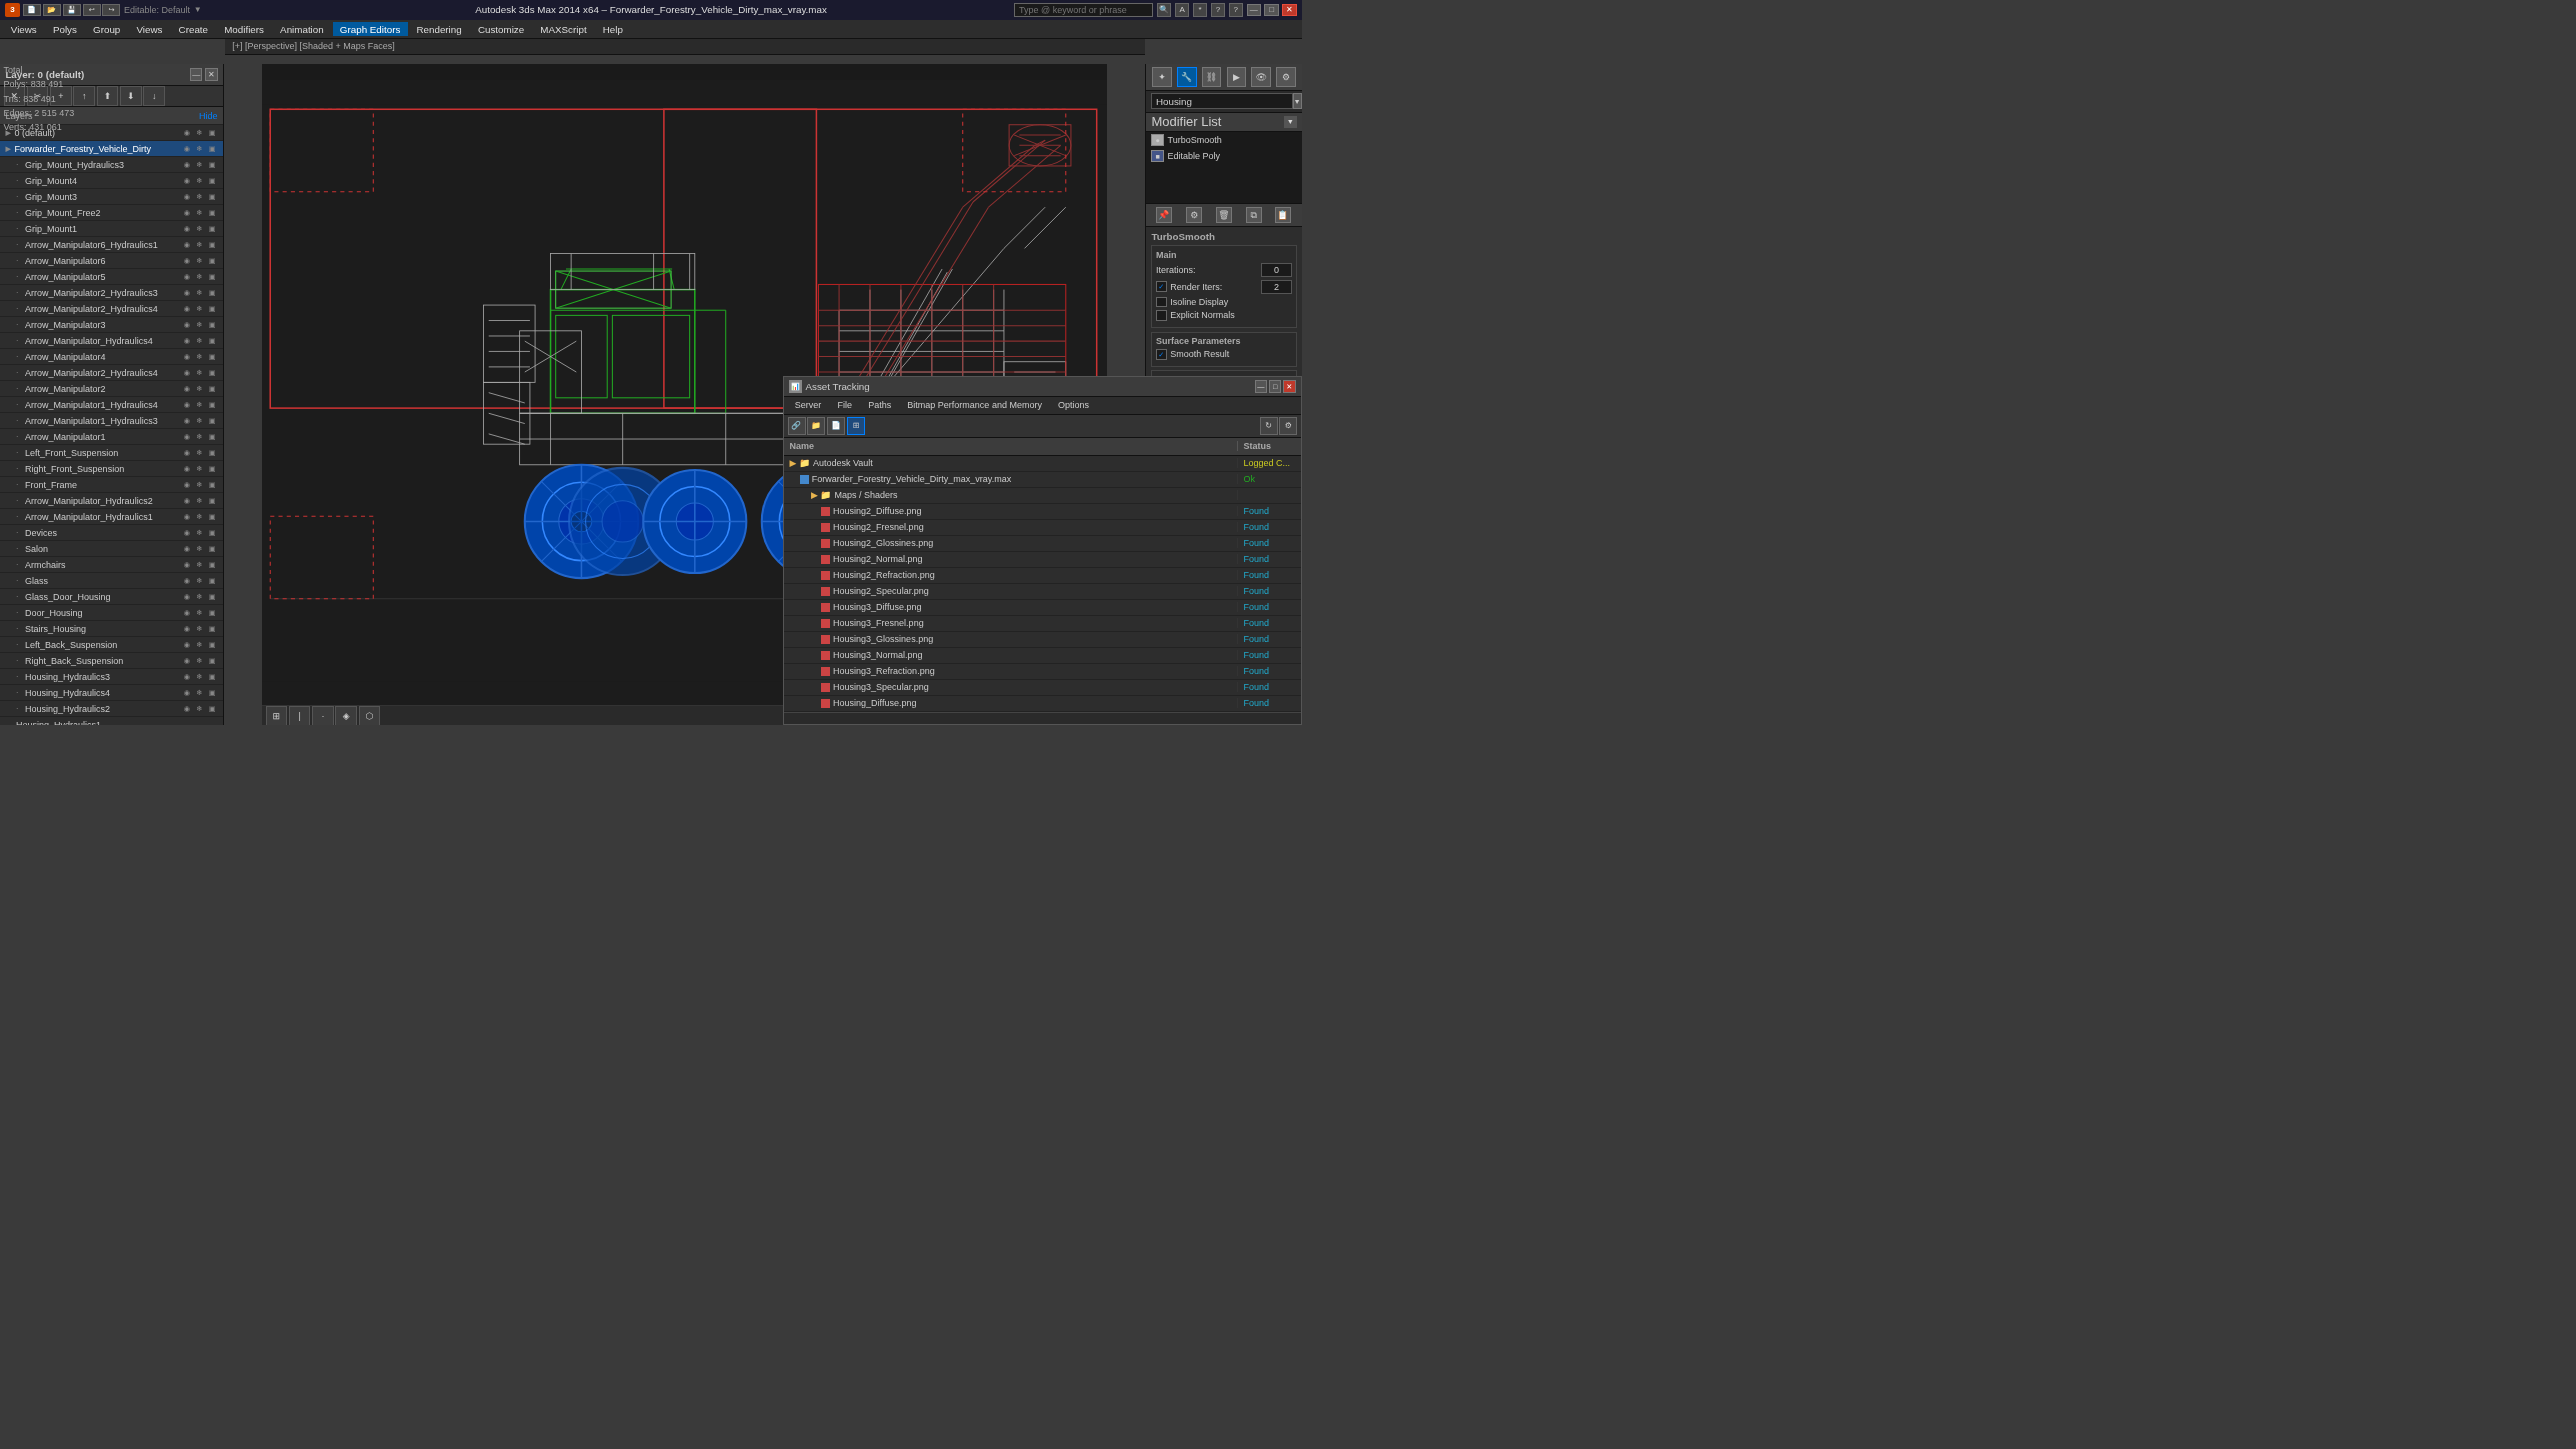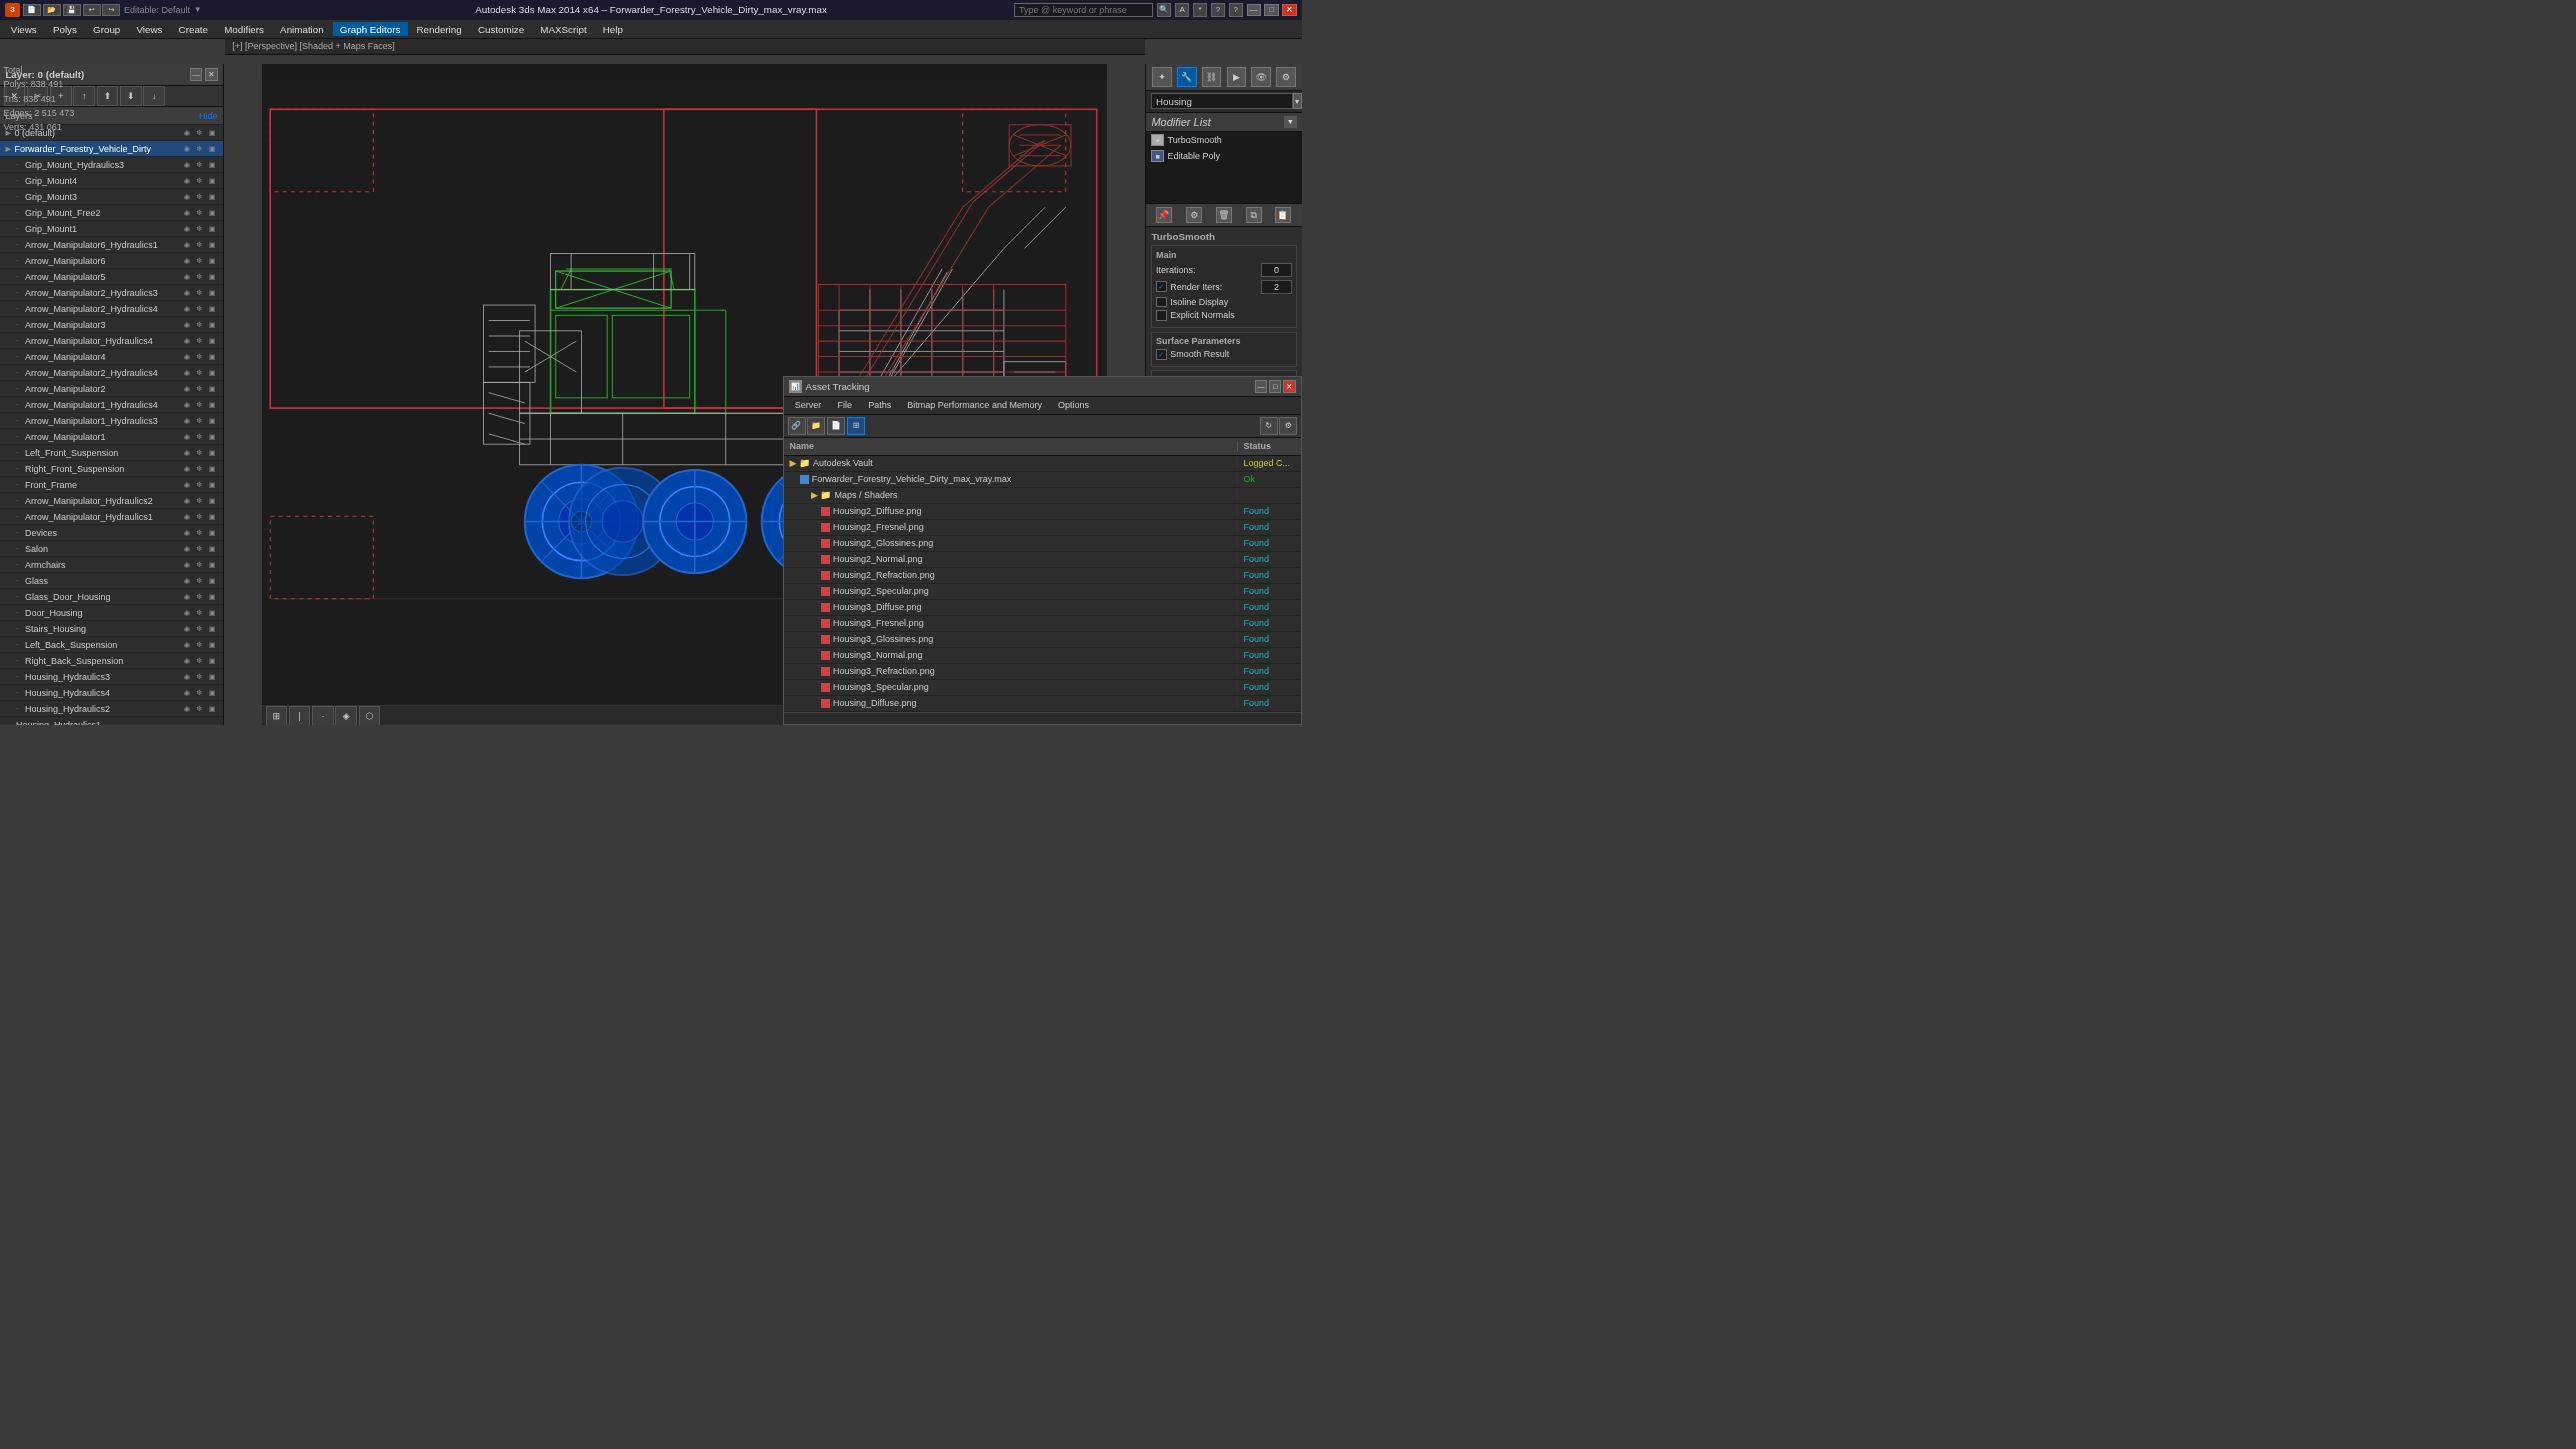--- a/index.html
+++ b/index.html
@@ -275,21 +275,21 @@
     }
 
     #modifier-list-label {
       height: 19.7px;
       background: #3c3c3c;
       display: flex;
       align-items: center;
       padding: 0 5.4px;
       border-bottom: 0.9px solid #111;
     }
-    #modifier-list-label span { font-size: 11px; color: #ccc; flex: 1; font-style: italic; }
+    #modifier-list-label span { font-size: 13px; color: #ccc; flex: 1; }
     #modifier-list-label .dropdown-arr {
       width: 12.5px;
       height: 12.5px;
       background: #555;
       display: flex;
       align-items: center;
       justify-content: center;
       font-size: 7.2px;
       cursor: pointer;
     }

